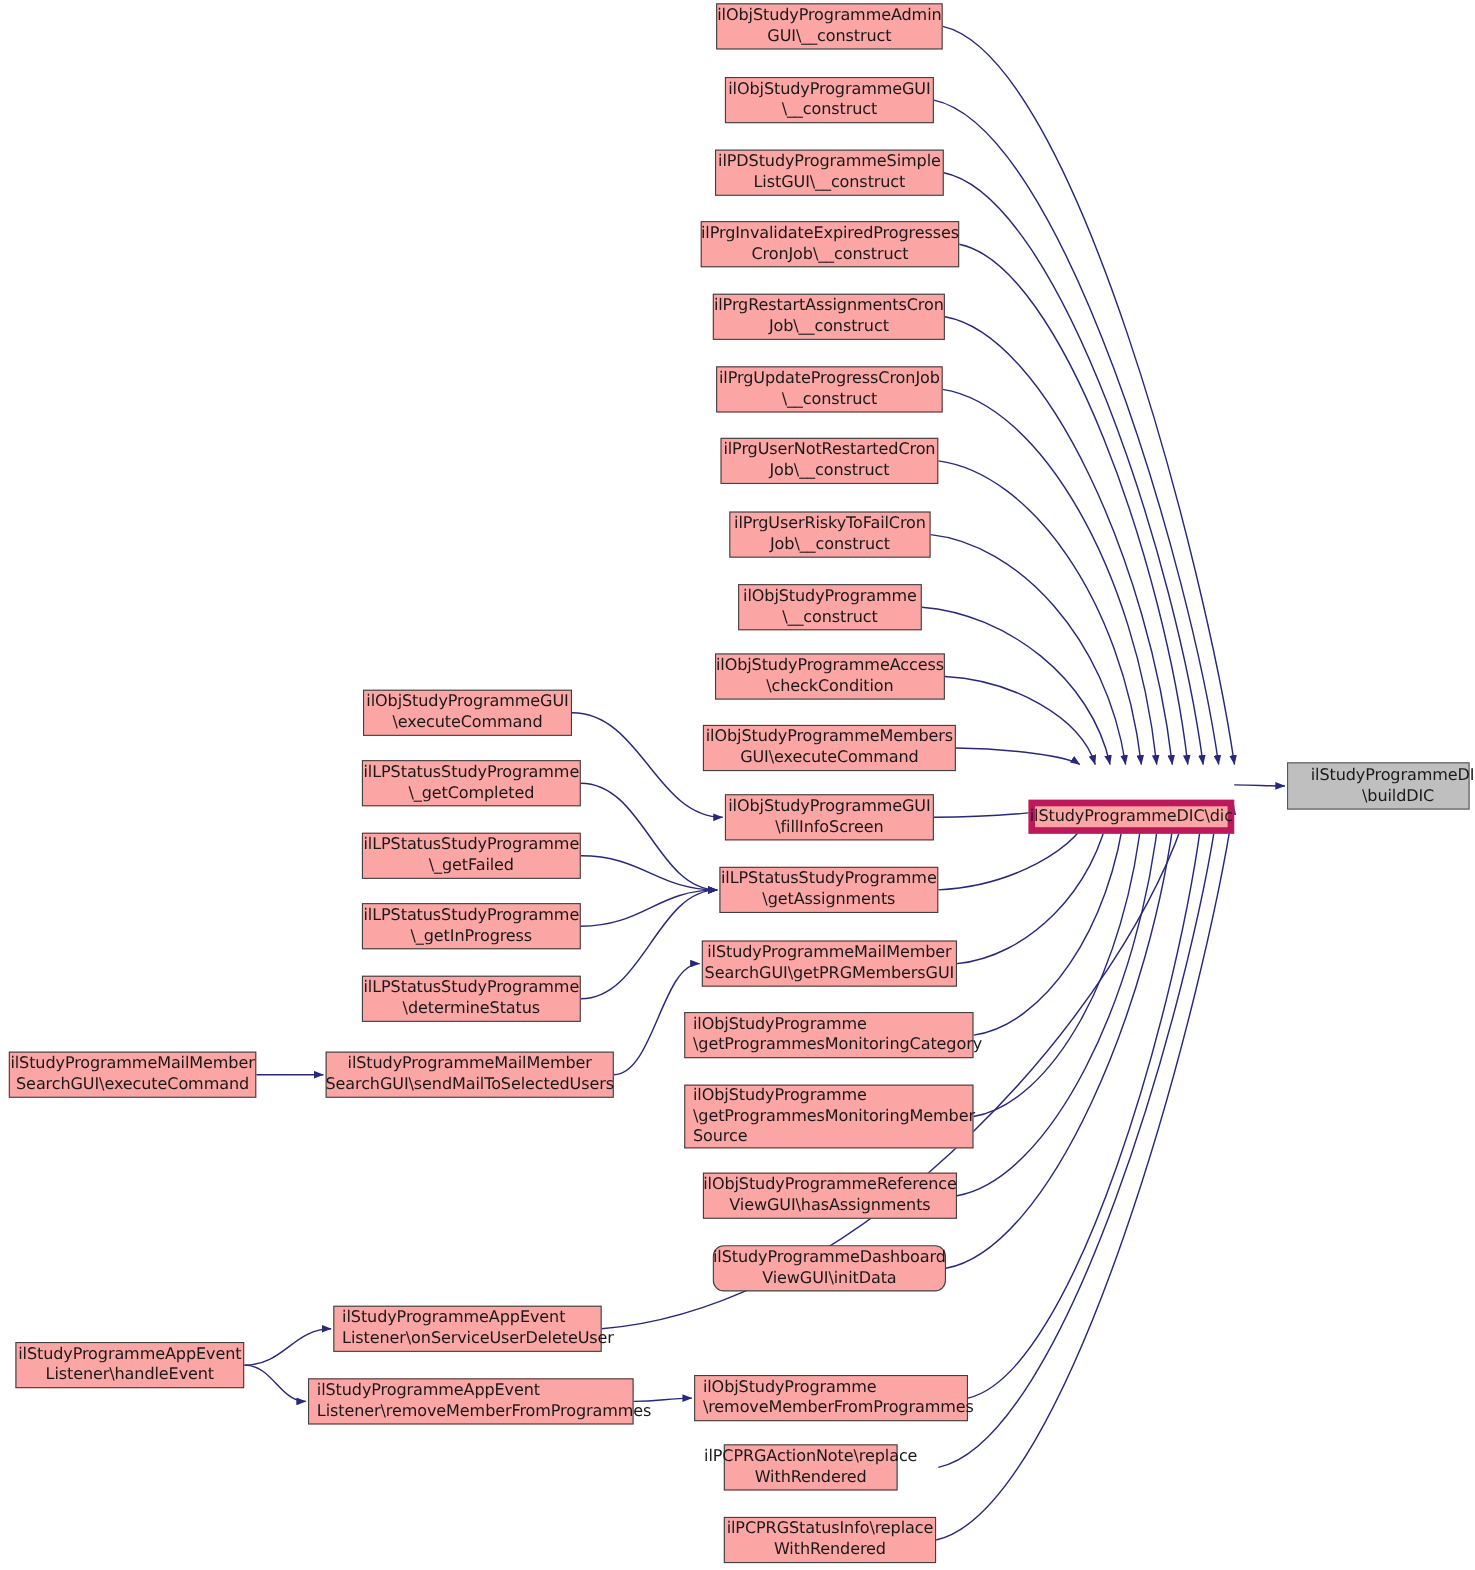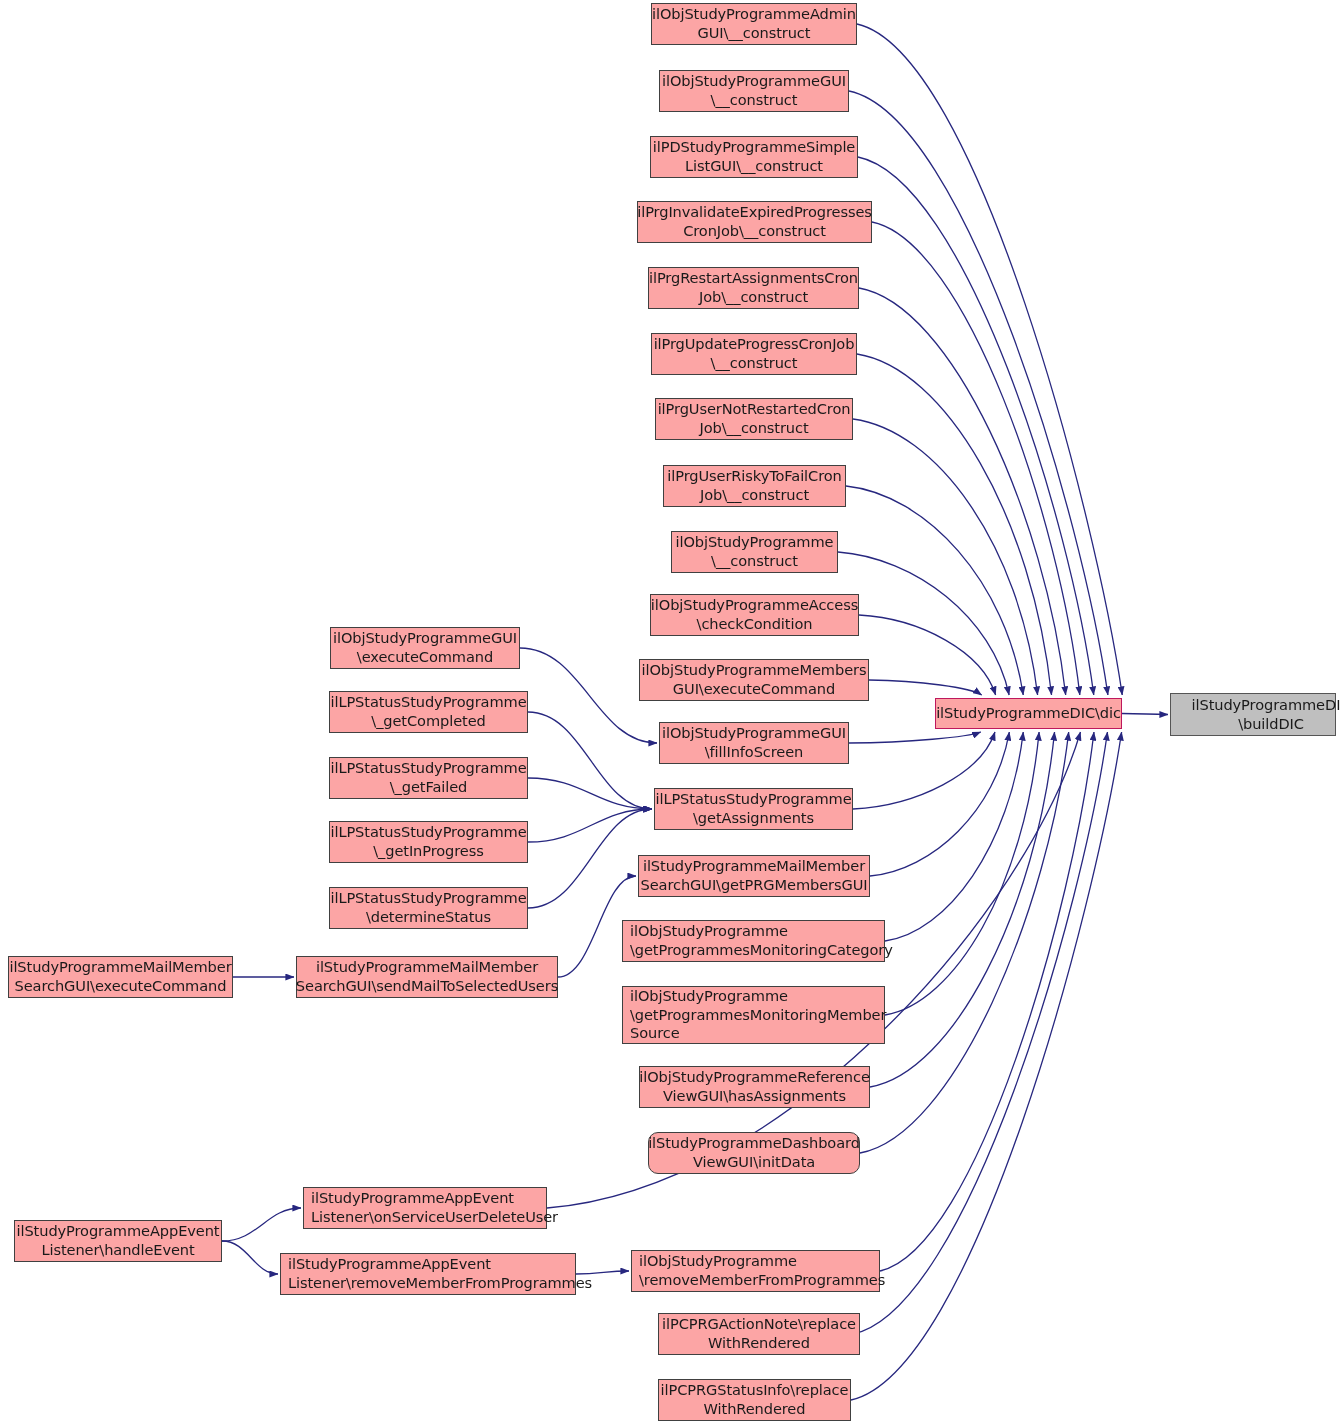--- a/index.html
+++ b/index.html
@@ -28,21 +28,21 @@
     align-items:center;
     justify-content:center;
     text-align:center;
     font-size:14.6px;
     line-height:1.28;
     letter-spacing:-0.1px;
     white-space:pre-line;
     padding:1px 4px;
     z-index:3;
   }
-  .node.hub{ border:1px solid #be185d; }
+  .node.hub{ border:6px solid #be185d;margin-top:29px; }
   .node.target{
     background:#bfbfbf;
     border:1px solid #555;
     padding-left:40px;
   }
 </style>
 </head>
 <body>
 
 <div id="canvas">
@@ -121,21 +121,21 @@
 \getProgrammesMonitoringCategory</div>
       <div class="node" style="left: 622px; top: 986px; width: 263px; height: 58px; justify-content: flex-start; text-align: left; padding-left: 7px;">ilObjStudyProgramme
 \getProgrammesMonitoringMember
 Source</div>
       <div class="node" style="left: 639px; top: 1066px; width: 231px; height: 42px;">ilObjStudyProgrammeReference
 ViewGUI\hasAssignments</div>
       <div class="node" style="left: 648px; top: 1132px; width: 212px; height: 42px; border-radius: 10px;">ilStudyProgrammeDashboard
 ViewGUI\initData</div>
       <div class="node" style="left: 631px; top: 1250px; width: 249px; height: 42px; justify-content: flex-start; text-align: left; padding-left: 7px;">ilObjStudyProgramme
 \removeMemberFromProgrammes</div>
-      <div class="node" style="left: 658px; top: 1313px; width: 202px; height: 42px;">ilPCPRGActionNote\replace
+      <div class="node" style="left: 658px; top: 1313px; width: 158px; height: 42px;">ilPCPRGActionNote\replace
 WithRendered</div>
       <div class="node" style="left: 658px; top: 1379px; width: 193px; height: 42px;">ilPCPRGStatusInfo\replace
 WithRendered</div>
       <div class="node" style="left: 330px; top: 627px; width: 190px; height: 42px;">ilObjStudyProgrammeGUI
 \executeCommand</div>
       <div class="node" style="left: 329px; top: 691px; width: 199px; height: 42px;">ilLPStatusStudyProgramme
 \_getCompleted</div>
       <div class="node" style="left: 329px; top: 757px; width: 199px; height: 42px;">ilLPStatusStudyProgramme
 \_getFailed</div>
       <div class="node" style="left: 329px; top: 821px; width: 199px; height: 42px;">ilLPStatusStudyProgramme

